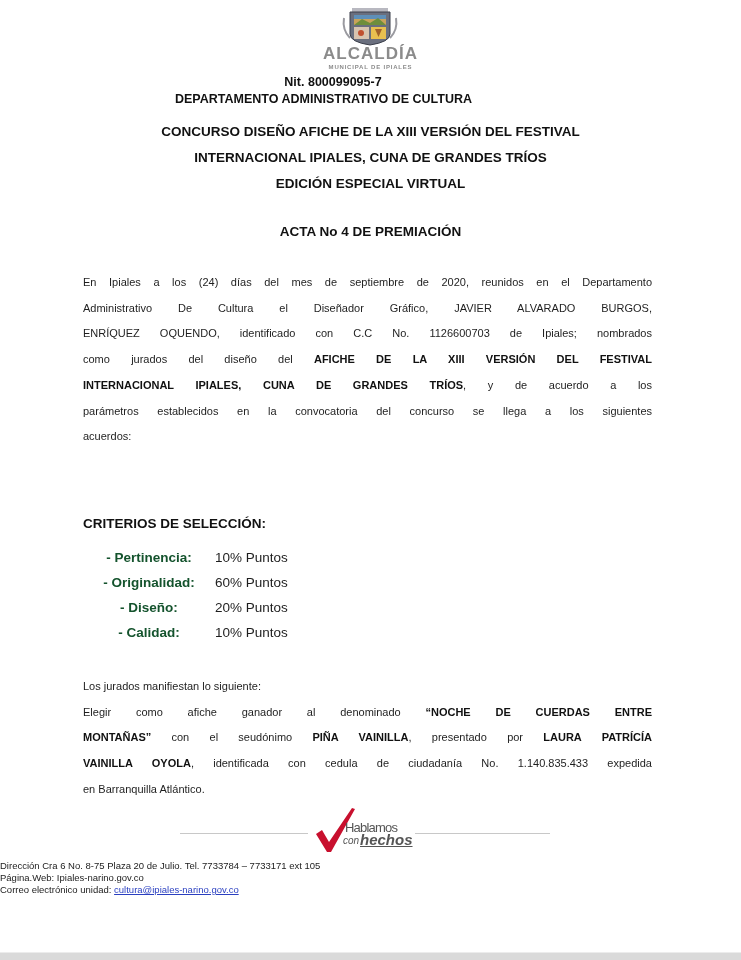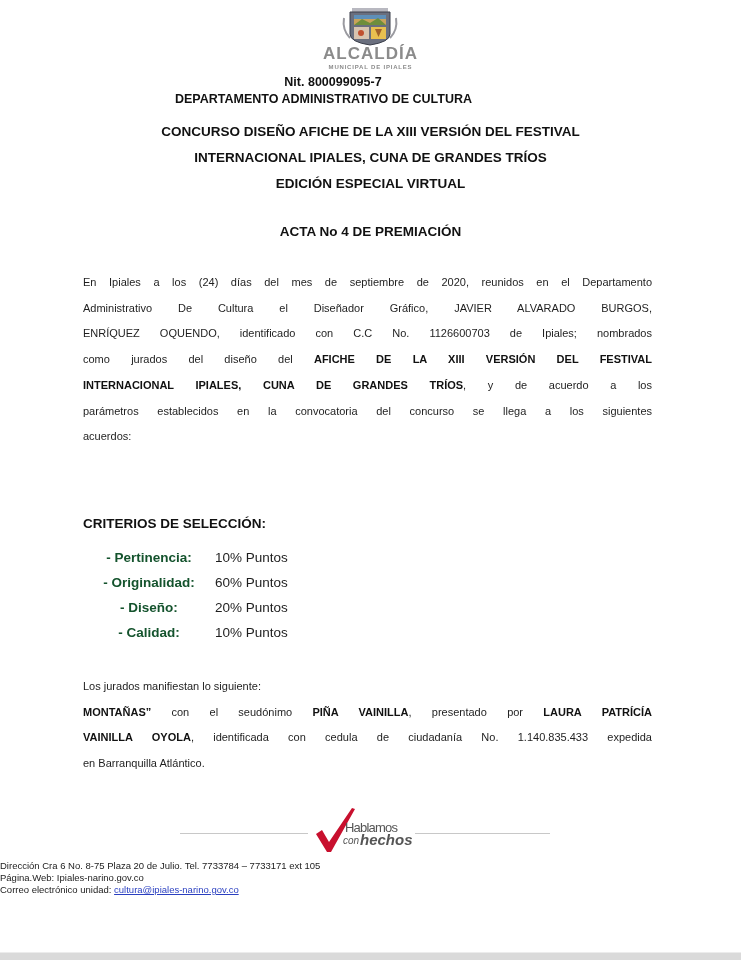--- a/index.html
+++ b/index.html
@@ -26,21 +26,21 @@
   .para b { color: #111; }
 
   .section-h { position: absolute; left: 83px; top: 500px; font-size: 13.5px; font-weight: bold; color: #111; margin-top: 16px; }
   .crit { position: absolute; left: 83px; font-size: 13.5px; color: #1e1e1e; }
   .crit .nm { display: inline-block; width: 132px; font-weight: bold; color: #14532d; text-align: center; }
 
   .footer-line { position: absolute; top: 833px; height: 1px; background: #c8c8c8; }
   .slogan { position: absolute; left: 312px; top: 806px; width: 110px; height: 48px; }
   .slogan-hablamos { position: absolute; left: 345px; top: 820px; font-size: 13px; color: #555; letter-spacing: -0.8px; font-family: "Liberation Sans Narrow", "Liberation Sans", sans-serif; }
   .slogan-con { position: absolute; left: 343px; top: 835px; font-size: 10px; color: #555; font-style: italic; }
-  .slogan-hechos { position: absolute; left: 360px; top: 831px; font-size: 15px; font-weight: bold; font-style: italic; color: #555; }
+  .slogan-hechos { position: absolute; left: 360px; top: 831px; font-size: 15px; font-weight: bold; font-style: italic; color: #555; text-decoration: underline; }
 
   .addr { position: absolute; left: 0; width: 741px; text-align: left; font-size: 9.5px; color: #222; }
   .addr a { color: #2a3fc0; text-decoration: underline; }
 </style>
 </head>
 <body>
 
 <div class="page">
 
   <div class="right-edge"></div>
@@ -88,20 +88,21 @@
   </div>
   <div class="crit" style="top:600px">
     <span class="nm">- Diseño:</span><span>20% Puntos</span>
   </div>
   <div class="crit" style="top:625px">
     <span class="nm">- Calidad:</span><span>10% Puntos</span>
   </div>
 
   <div class="para" style="top:674px">
     <span class="ln last">Los jurados manifiestan lo siguiente:</span>
+    <span class="ln"><span>Elegir como afiche ganador al denominado </span><b>“NOCHE DE CUERDAS ENTRE</b></span>
     <span class="ln"><b>MONTAÑAS”</b><span> con el seudónimo </span><b>PIÑA VAINILLA</b><span>, presentado por </span><b>LAURA PATRÍCÍA</b></span>
     <span class="ln"><b>VAINILLA OYOLA</b><span>, identificada con cedula de ciudadanía No. 1.140.835.433 expedida</span></span>
     <span class="ln last">en Barranquilla Atlántico.</span>
   </div>
 
   <div class="footer-line" style="left:180px; width:128px;"></div>
   <div class="footer-line" style="left:415px; width:135px;"></div>
   <svg class="slogan" viewBox="0 0 110 48">
     <path d="M4 28 L10 24 L17 36 L40 2 L43 3 L19 46 L15 46 Z" fill="#c8102e"></path>
   </svg>

